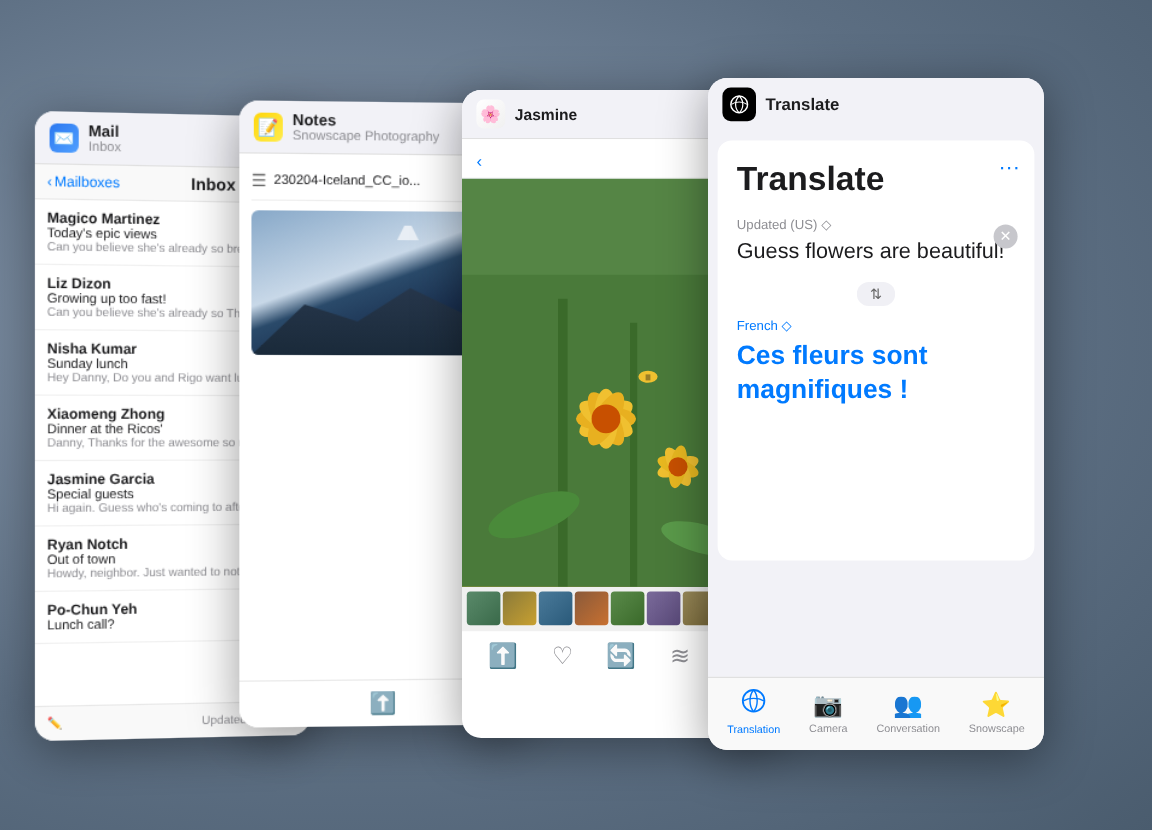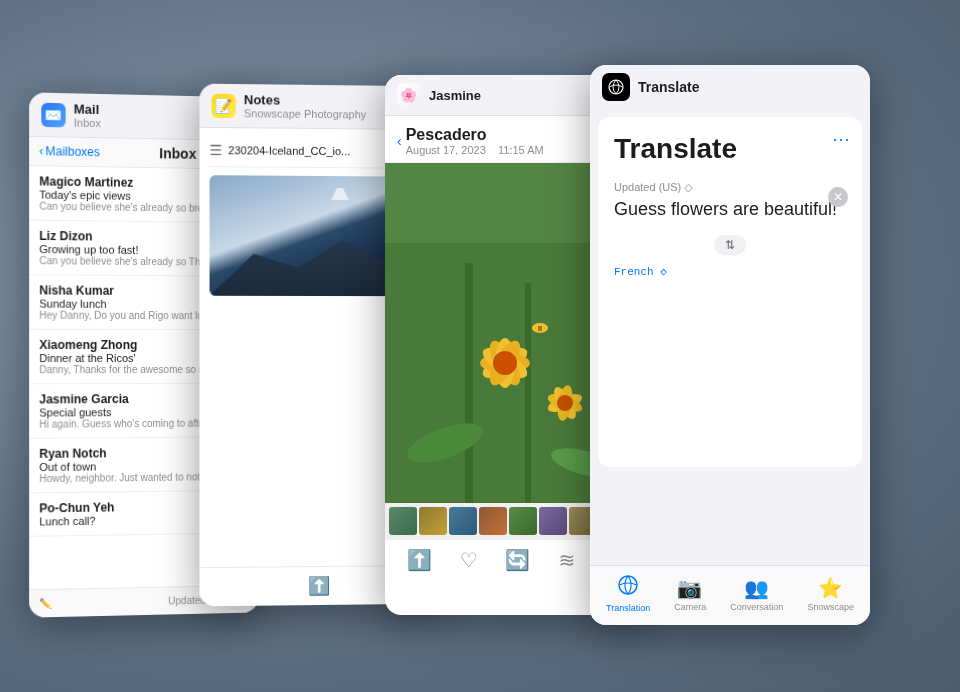--- a/index.html
+++ b/index.html
@@ -332,21 +332,20 @@
       justify-content: center;
       padding: 10px 0;
       color: #c7c7cc;
       font-size: 18px;
     }
 
     .translate-target-lang {
       font-size: 11px;
       color: #007aff;
       margin-bottom: 4px;
-      font-family: Liberation Mono, monospace;
     }
 
     .translate-result {
       font-size: 22px;
       font-weight: 600;
       color: #007aff;
       line-height: 1.3;
     }
 
     .translate-more-btn {
@@ -547,28 +546,20 @@
 
 <div class="app-card photos-card">
   <div class="card-header">
     <div class="card-icon photos-icon-bg">🌸</div>
     <div class="card-title">Jasmine</div>
   </div>
 
   <div class="photos-header">
     <div style="display:flex;align-items:center;gap:4px;">
       <span style="color:#007aff;font-size:14px;">‹</span>
-      <div>
-        <div class="photos-location">Pescadero</div>
-        <div class="photos-date">
-          <span>August 17, 2023</span>
-          &nbsp;&nbsp;
-          <span>11:15 AM</span>
-        </div>
-      </div>
     </div>
   </div>
 
 
   <div class="photos-main-image">
     <div class="flower-bg"></div>
 
     <svg width="265" height="340" style="position:absolute;top:0;left:0;">
 
       <rect width="265" height="340" fill="#4a7a3a"></rect>
@@ -647,20 +638,21 @@
     <div class="translate-clear-btn">✕</div>
 
     <div class="translate-divider">
       <svg width="32" height="20" viewBox="0 0 32 20">
         <rect x="0" y="0" width="32" height="20" rx="10" fill="#f0f0f5"></rect>
         <text x="16" y="14" text-anchor="middle" font-size="12" fill="#666">⇅</text>
       </svg>
     </div>
 
     <div class="translate-target-lang">French ◇</div>
+    <div class="translate-result">Ces fleurs sont magnifiques !</div>
   </div>
 
   <div class="translate-tabbar">
     <div class="translate-tab">
       <span class="translate-tab-icon active">
         <svg width="22" height="22" viewBox="0 0 22 22">
           <circle cx="11" cy="11" r="9" fill="none" stroke="#007aff" stroke-width="1.5"></circle>
           <path d="M11 2 Q14 5.5 14 11 Q14 16.5 11 20" fill="none" stroke="#007aff" stroke-width="1.2"></path>
           <path d="M11 2 Q8 5.5 8 11 Q8 16.5 11 20" fill="none" stroke="#007aff" stroke-width="1.2"></path>
           <path d="M2.5 11 Q6 9 11 9 Q16 9 19.5 11" fill="none" stroke="#007aff" stroke-width="1.2"></path>

